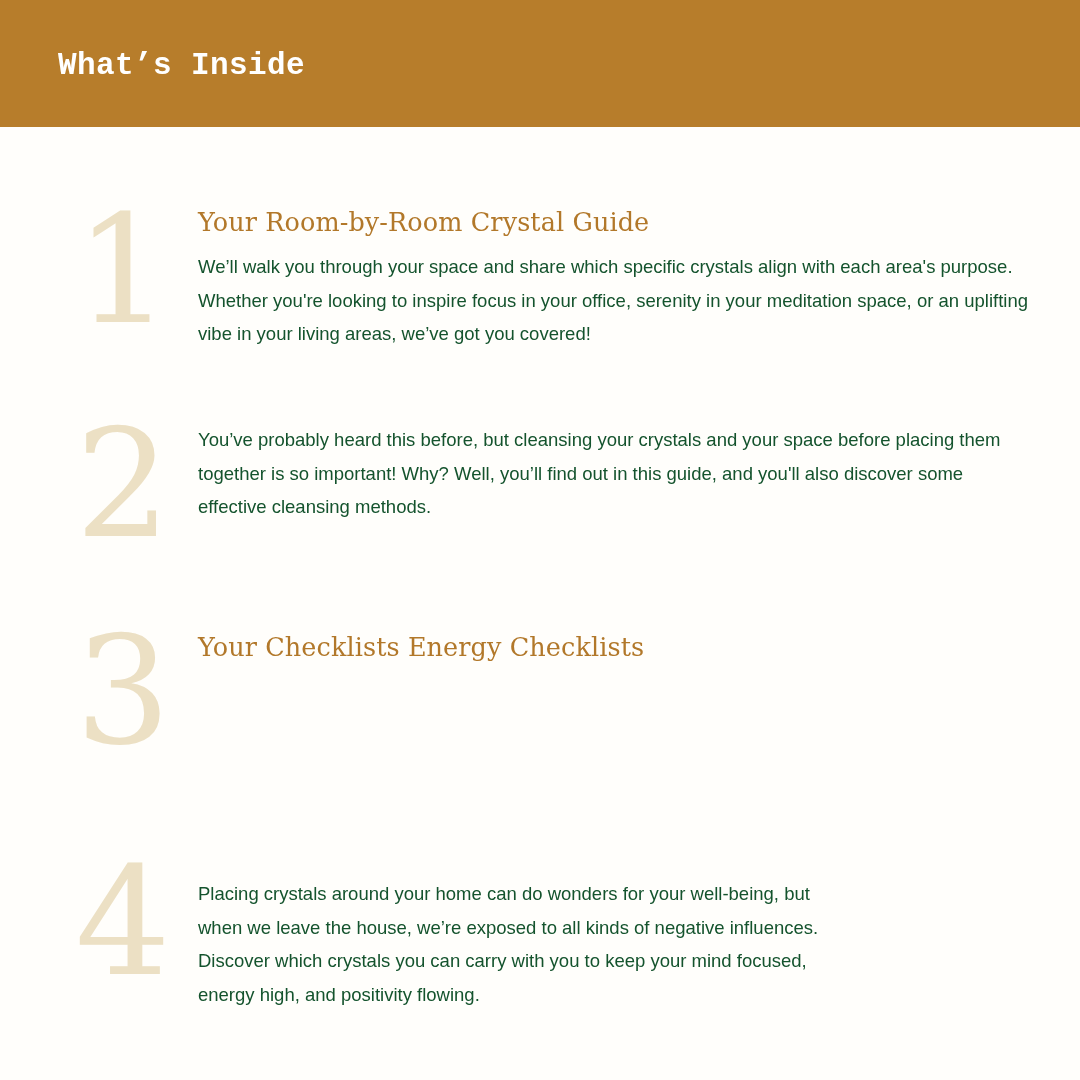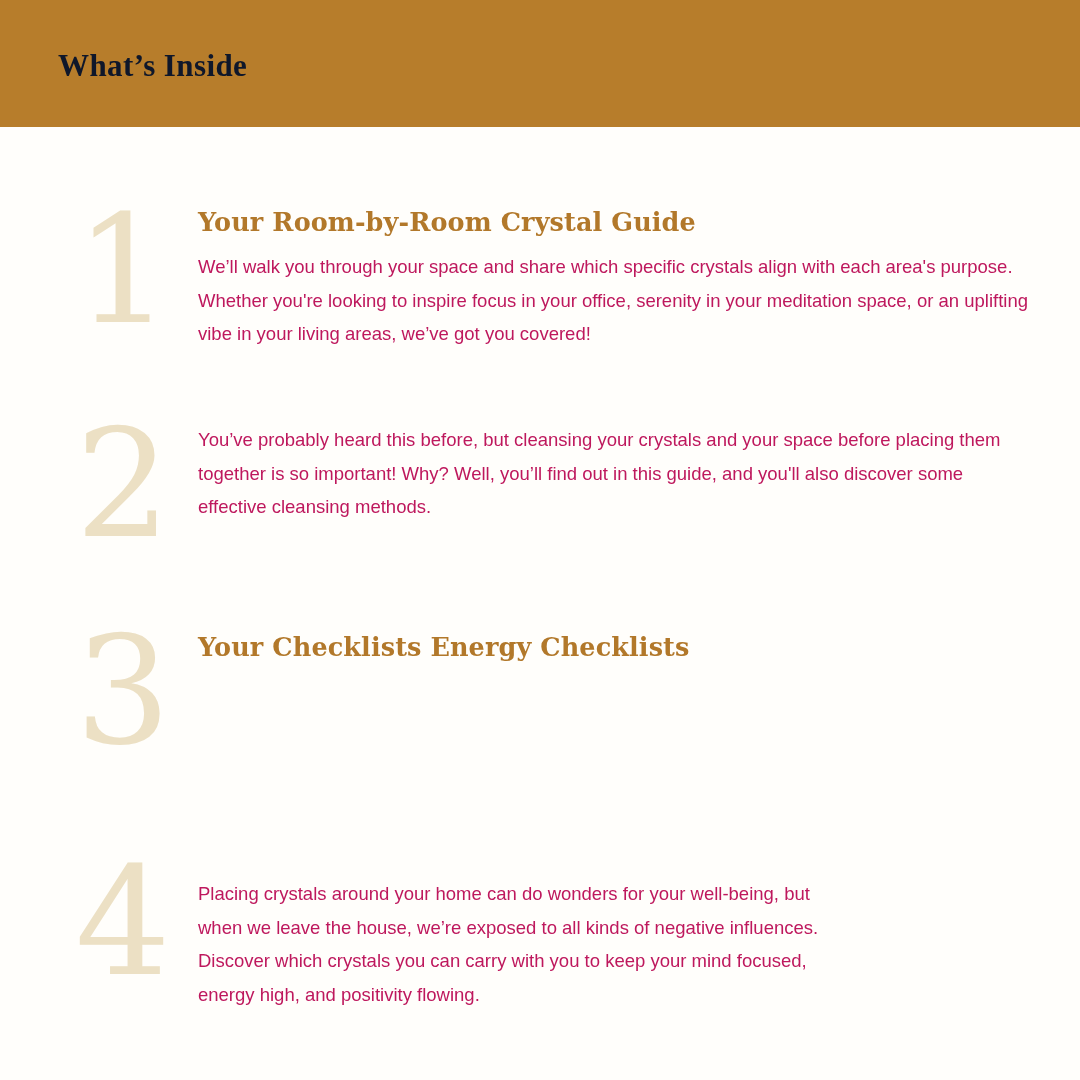--- a/index.html
+++ b/index.html
@@ -27,22 +27,22 @@
     top: 0;
     left: 0;
     width: 1080px;
     height: 127px;
     background: #b77d2b;
   }
   .header-title {
     position: absolute;
     left: 58px;
     top: 48px;
-    color: #0f172a;
-    font-family: Liberation Serif, serif;
+    color: #ffffff;
+    font-family: Liberation Mono, monospace;
     font-size: 31px;
     font-weight: bold;
     letter-spacing: 0.4px;
     text-align: right;
   }
 
   
   .items {
     position: absolute;
     top: 127px;
@@ -71,31 +71,31 @@
   }
 
   .item-body {
     flex: 1 1 auto;
     padding-top: 42px;
   }
 
   .item-title {
     font-family: "DejaVu Serif", serif;
     font-size: 25.5px;
-    font-weight: bold;
+    font-weight: normal;
     color: #b2782a;
     letter-spacing: 0.1px;
     margin: 0 0 13px 0;
   }
 
   .item-text {
     font-family: "Liberation Sans", sans-serif;
     font-size: 18.5px;
     line-height: 1.82;
-    color: #be185d;
+    color: #14532d;
     margin: 0;
     max-width: 835px;
   }
 
   
   .item.i1 { margin-top: 38px; }
   .item.i2 { margin-top: 30px; }
   .item.i3 { margin-top: 32px; }
   .item.i4 { margin-top: 58px; }
 

